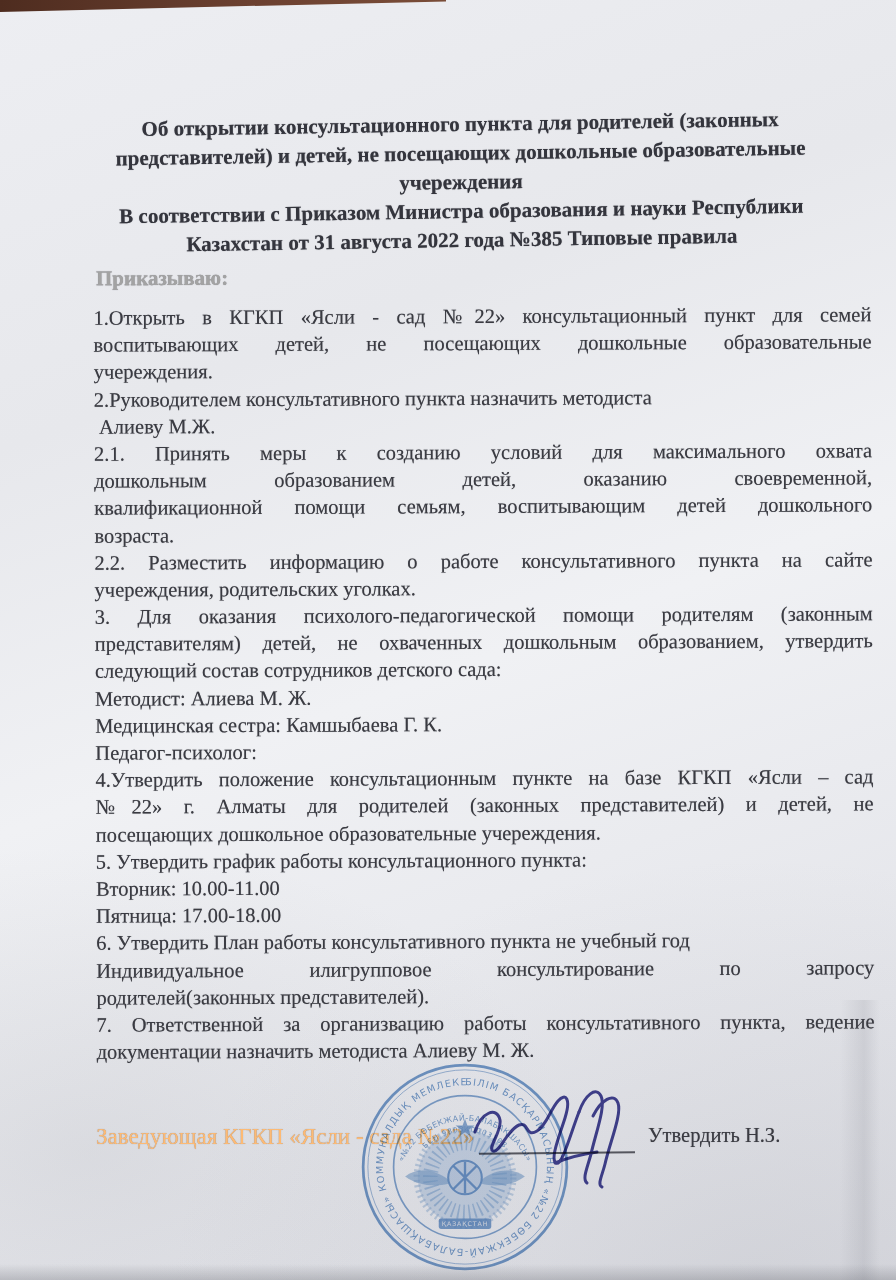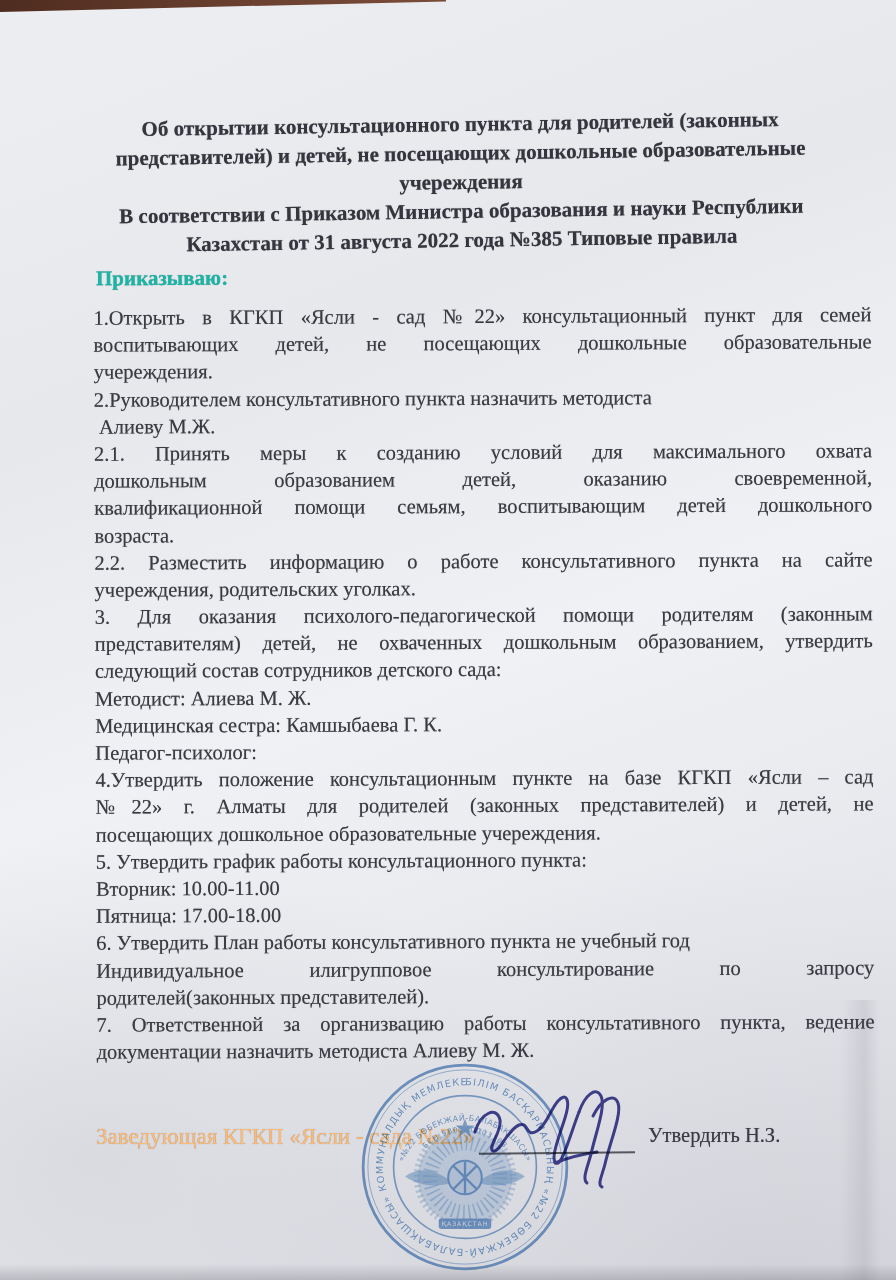--- a/index.html
+++ b/index.html
@@ -25,21 +25,21 @@
     background:linear-gradient(180deg, rgba(90,92,100,0) 0%, rgba(90,92,100,0.28) 100%);
   }
   .title-block {
     position:absolute; left:75px; top:110px; width:772px;
     text-align:center; font-weight:bold; font-size:21px; line-height:29px;
     color:#34353d; transform:rotate(-0.9deg);
     text-shadow:0 0 0.8px rgba(52,53,61,0.65);
   }
   .order-heading {
     position:absolute; left:96px; top:266px;
-    font-weight:bold; font-size:21px; color:#14b8a6;
+    font-weight:bold; font-size:21px; color:#a3a3a3;
     text-shadow:0 0 0.8px rgba(52,53,61,0.6);
     transform:rotate(-0.3deg);
   }
   .body-block {
     position:absolute; left:95px; top:303px; width:778px;
     font-size:20.5px; color:#3a3b42; transform:rotate(-0.25deg);
     text-shadow:0 0 0.7px rgba(58,59,66,0.55);
   }
   .body-line { height:27.2px; line-height:27.2px; white-space:pre-wrap; }
   .body-line.just { text-align:justify; text-align-last:justify; }

